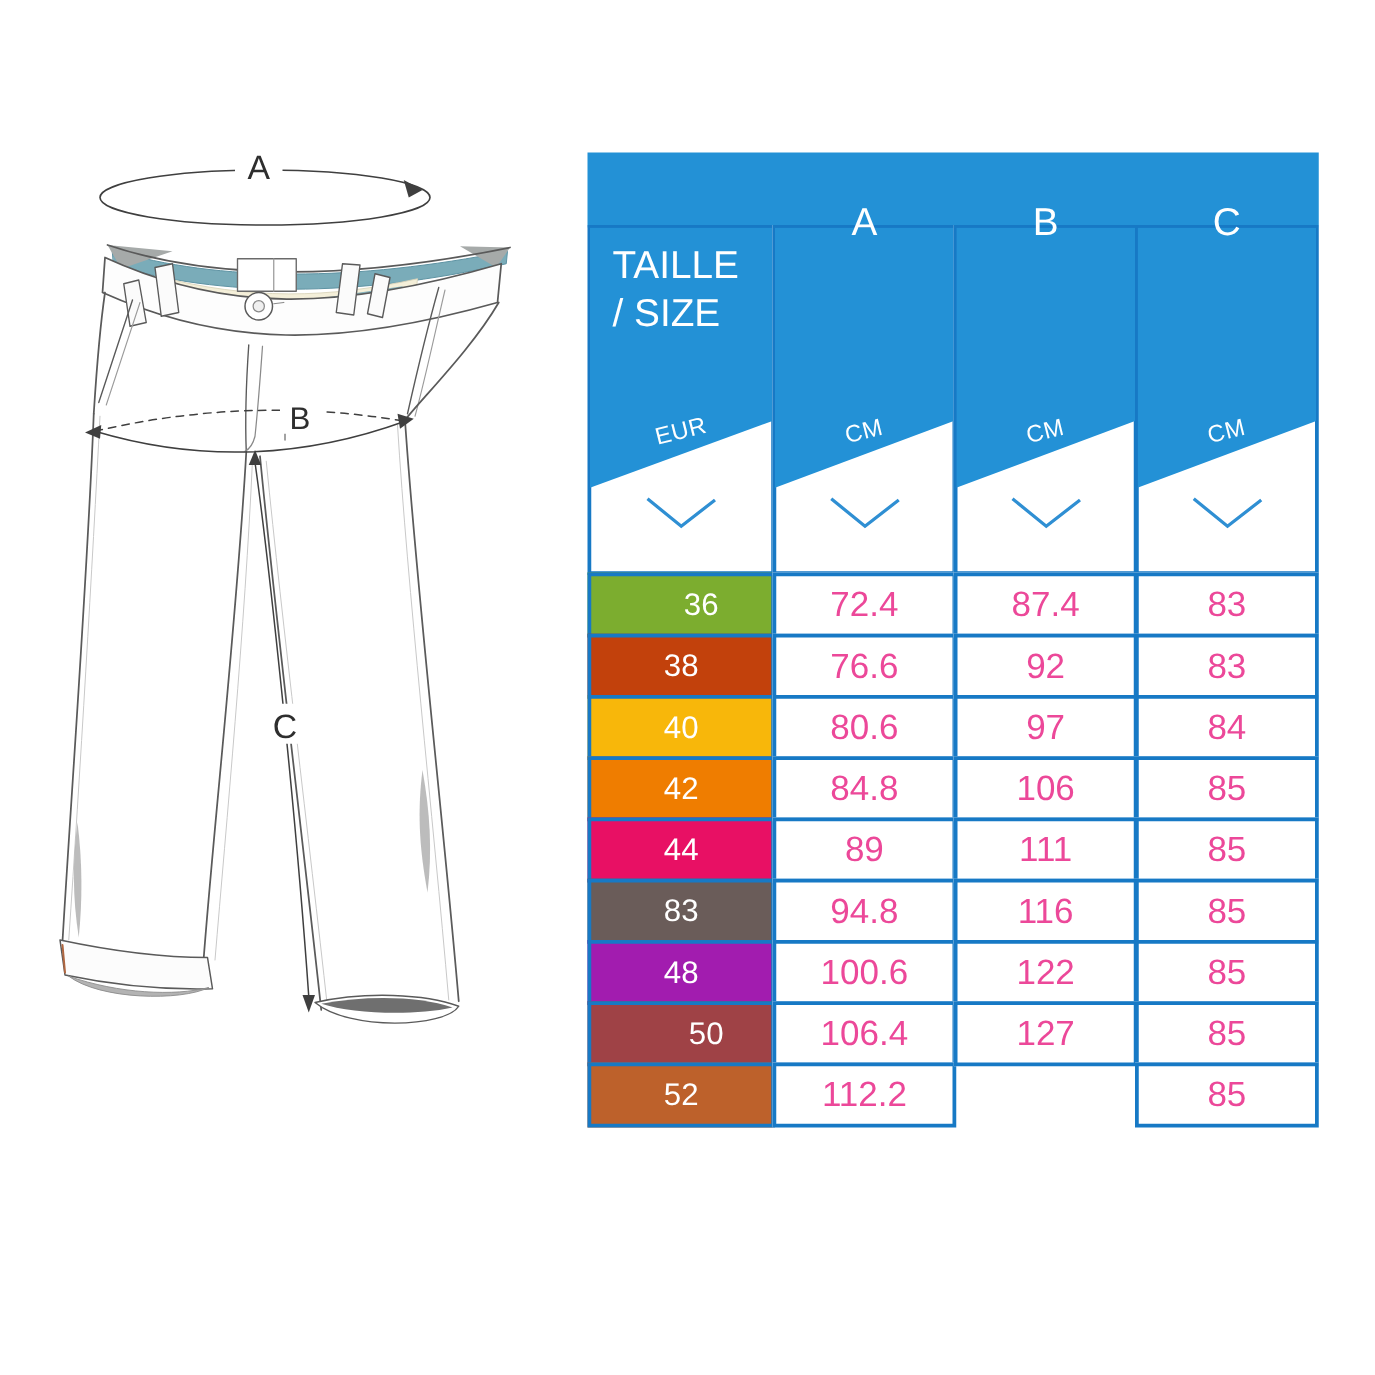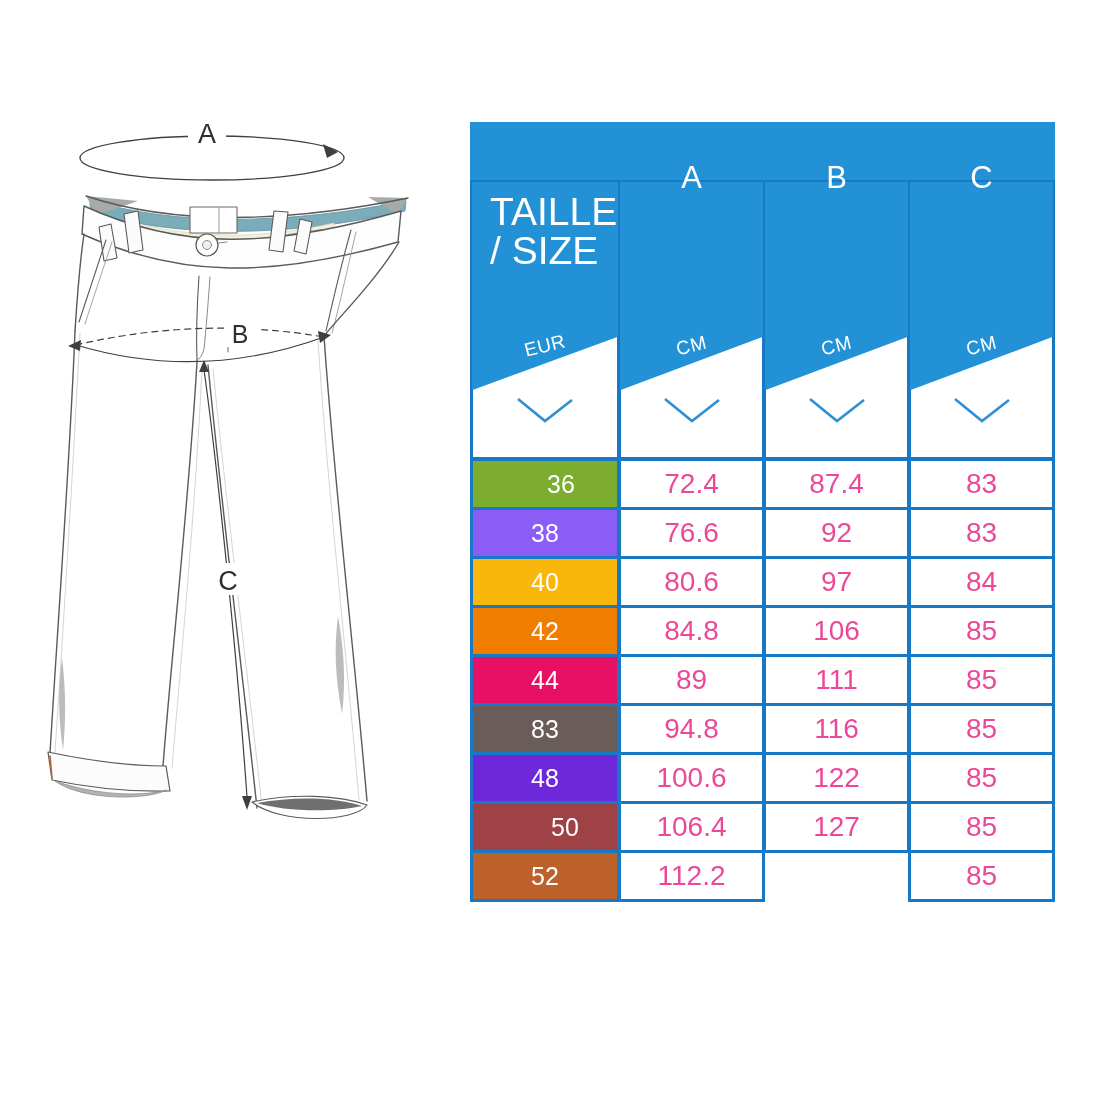--- a/index.html
+++ b/index.html
@@ -8,21 +8,21 @@
   
   #size-table{position:absolute;left:470px;top:122px;width:585px;height:810px;}
   .head-band{position:absolute;left:0;top:0;width:585px;height:60px;background:#2391D6;}
   .col{position:absolute;top:0;}
   .c0{left:0;width:150px;}
   .c1{left:148px;width:147px;}
   .c2{left:293px;width:147px;}
   .c3{left:438px;width:147px;}
   .col-letter{position:absolute;top:38px;left:0;width:100%;text-align:center;color:#ffffff;
               font-size:31px;z-index:3;}
-  .title-block{position:absolute;left:20px;top:70px;color:#ffffff;font-size:39px;line-height:39px;z-index:3;}
+  .title-block{position:absolute;left:20px;top:70px;color:#ffffff;font-size:31px;line-height:39px;z-index:3;}
   .subbox{position:absolute;top:58px;left:0;right:0;height:280px;background:#ffffff;
           border:3px solid #1779C5;box-sizing:border-box;}
   .subbox .wedge{position:absolute;left:-1px;top:-1px;width:calc(100% + 2px);height:100%;
           background:#2391D6;
           clip-path:polygon(0 0,100% 0,100% 56.5%,0 76%);}
   .subbox .unit{position:absolute;top:152px;left:0;width:100%;text-align:center;color:#ffffff;
           font-size:19px;letter-spacing:.5px;transform:rotate(-14deg);}
   .subbox .chev{position:absolute;top:212px;left:50%;transform:translateX(-50%);}
   .rows{position:absolute;left:0;right:0;top:336px;}
   .cell{height:52px;box-sizing:border-box;border:3px solid #1779C5;margin-top:-3px;
@@ -125,26 +125,26 @@
     <div class="col c0">
       <div class="subbox">
         <div class="wedge"></div>
         <div class="unit">EUR</div>
         <svg class="chev" width="62" height="30" viewBox="0 0 62 30">
           <polyline points="4,4 31,26 58,5" fill="none" stroke="#2F8FD3" stroke-width="2.6"></polyline>
         </svg>
       </div>
       <div class="rows">
         <div class="cell" style="background: rgb(124, 173, 47); padding-left: 32px;">36</div>
-        <div class="cell" style="background: #8b5cf6;">38</div>
+        <div class="cell" style="background: #c2410c;">38</div>
         <div class="cell" style="background: rgb(248, 183, 10);">40</div>
         <div class="cell" style="background: rgb(239, 125, 0);">42</div>
         <div class="cell" style="background: rgb(232, 16, 100);">44</div>
         <div class="cell" style="background: rgb(106, 92, 89);">83</div>
-        <div class="cell" style="background: #6d28d9;">48</div>
+        <div class="cell" style="background: #a21caf;">48</div>
         <div class="cell" style="background: rgb(159, 66, 70); padding-left: 40px;">50</div>
         <div class="cell" style="background: rgb(189, 97, 43);">52</div>
       </div>
     </div>
 
     <div class="col c1">
       <div class="col-letter">A</div>
       <div class="subbox">
         <div class="wedge"></div>
         <div class="unit">CM</div>

